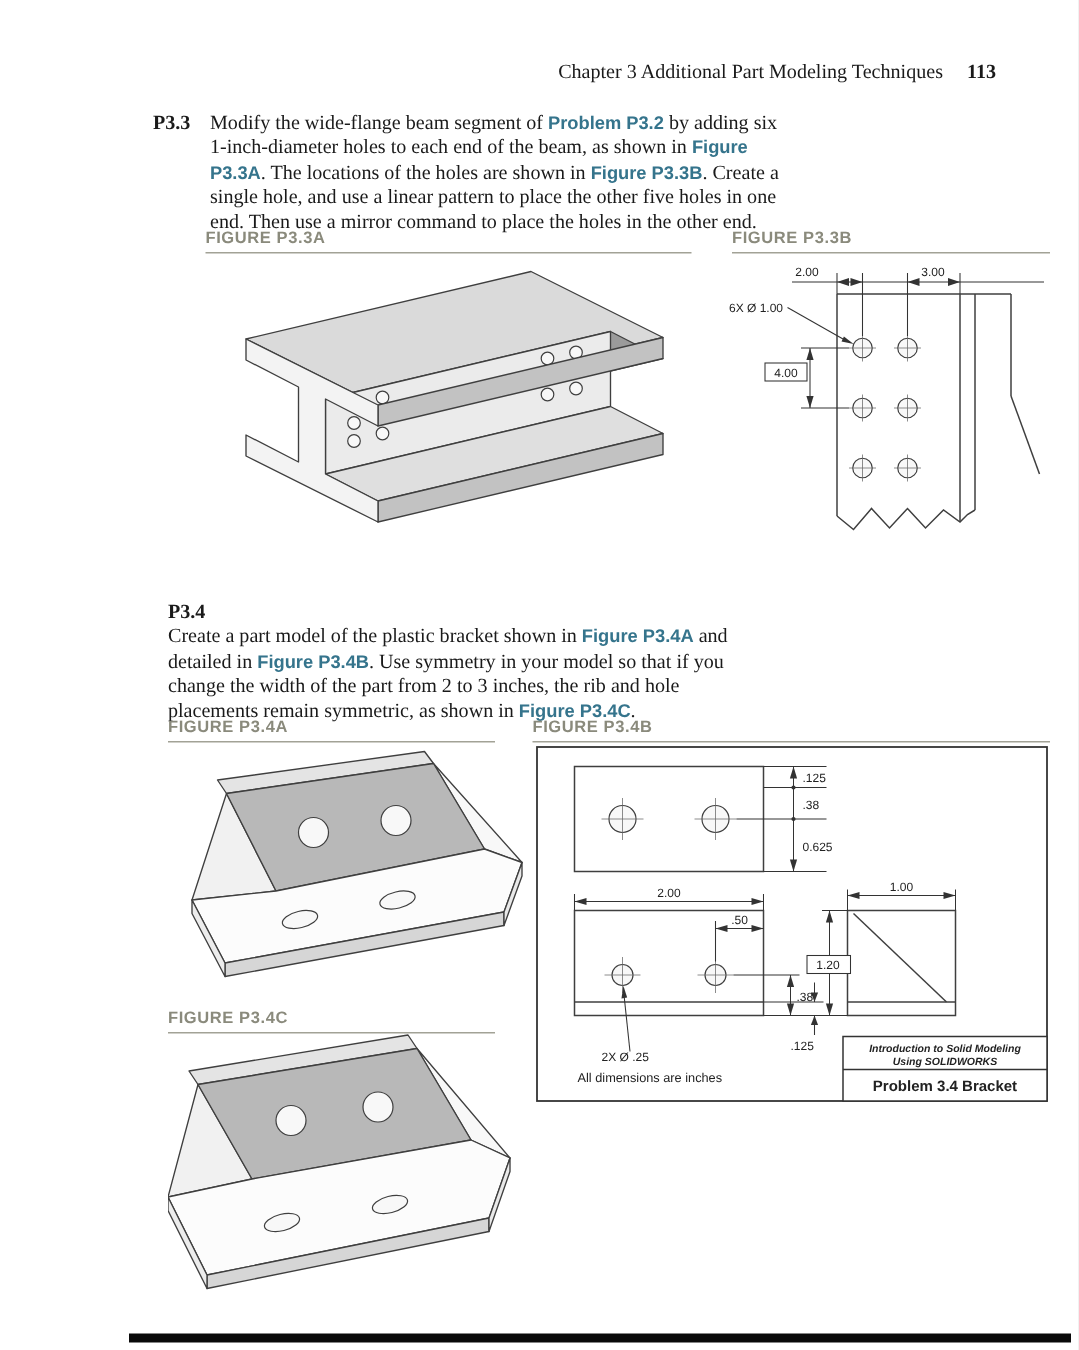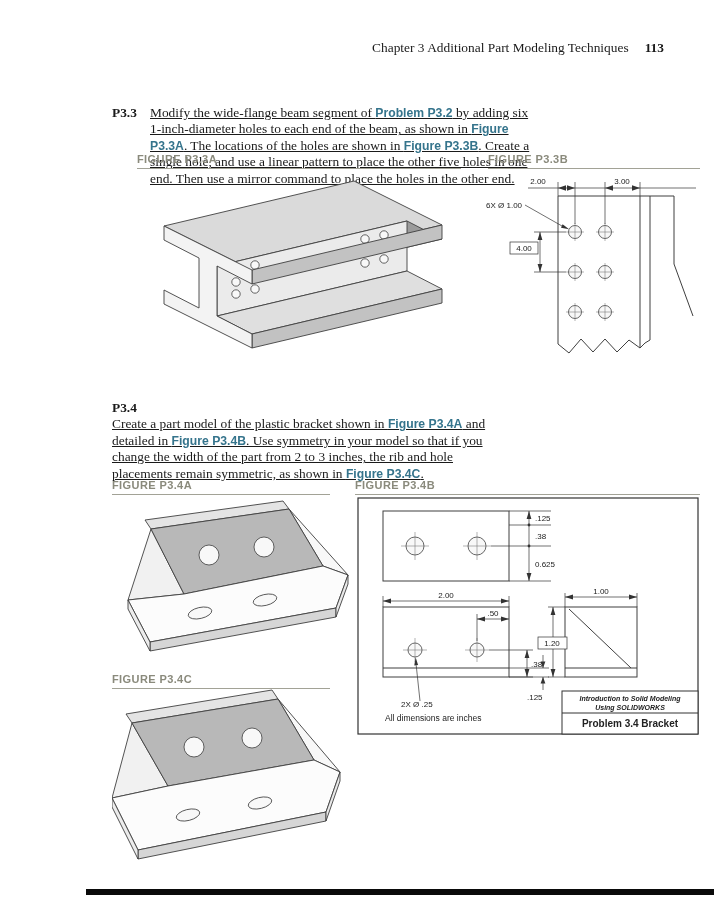--- a/index.html
+++ b/index.html
@@ -8,22 +8,22 @@
     background:#ffffff; overflow:hidden;
     font-family:"Liberation Serif", serif; color:#1a1a1a;
   }
   .header {
     position:absolute; top:40px; right:55px;
     font-size:13.4px; text-align:right;margin-left:40px;
   }
   .header .pagenum { font-weight:bold; margin-left:16px; }
   .problem { position:absolute; display:flex; font-size:13.4px; line-height:16.4px; }
   .problem .pnum { width:38px; flex:none; font-weight:bold; }
-  .problem .ptext { margin:0;text-decoration:underline; }
-  .p33 { left:112px; top:74px;margin-top:31px; }
+  .problem .ptext { margin:0; }
+  .p33 { left:102px; top:74px; }
   .p33 .ptext { width:383px; }
   .p34 { left:112px; top:400px;flex-direction:column; }
   .p34 .ptext { width:392px; }
   .ref {
     font-family:"Liberation Sans", sans-serif;
     font-weight:bold; font-size:12.2px; color:#35748c;
   }
   .fig-label {
     position:absolute;
     font-family:"Liberation Sans", sans-serif;

